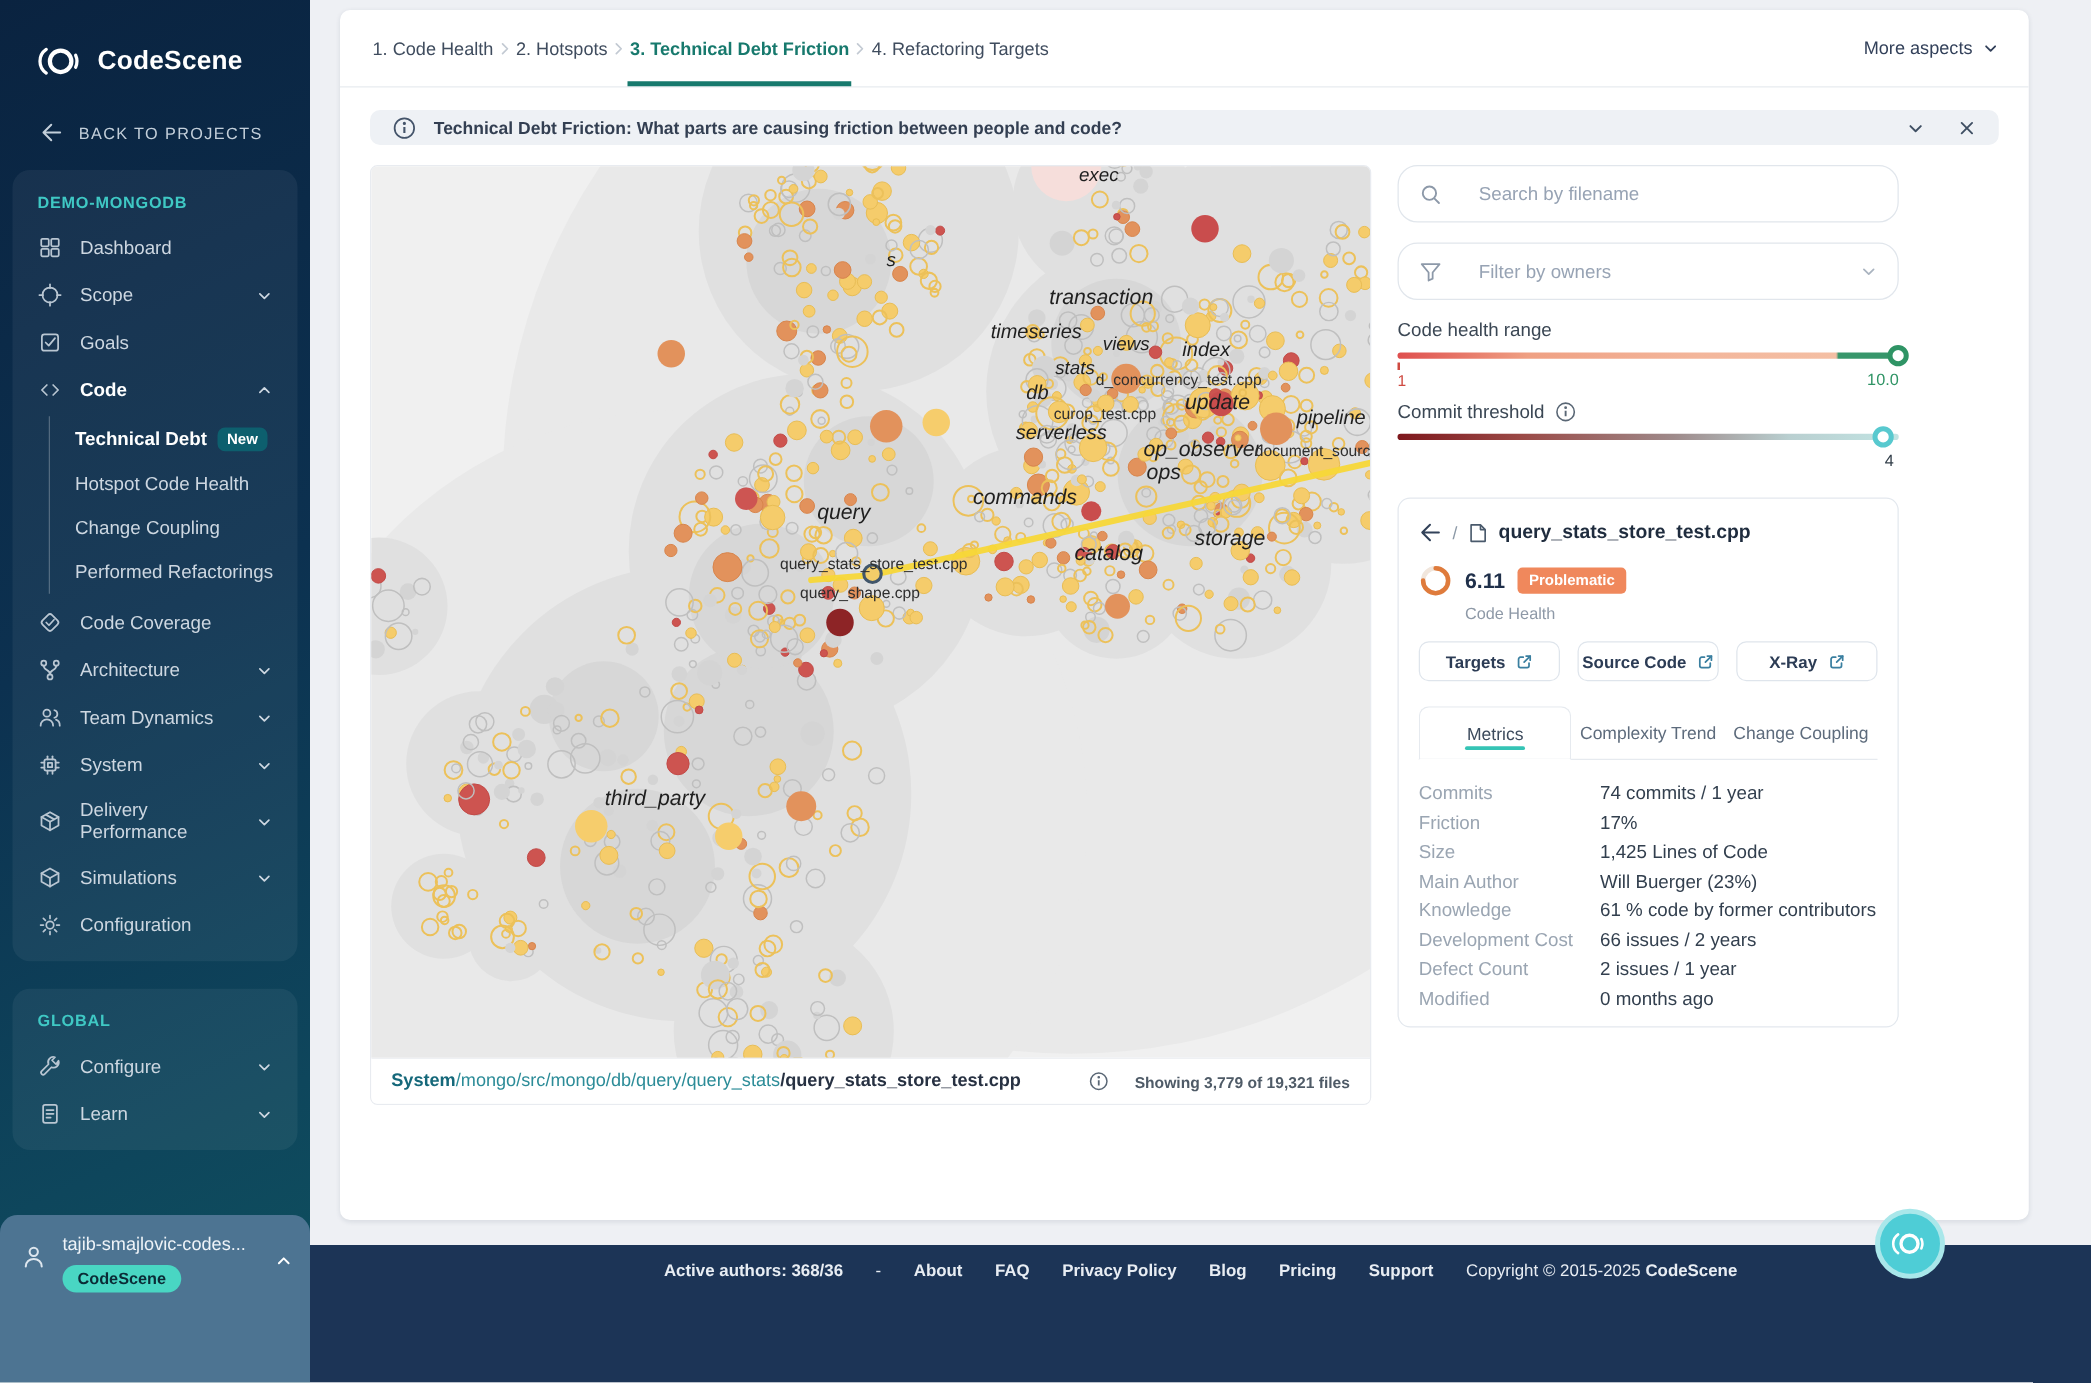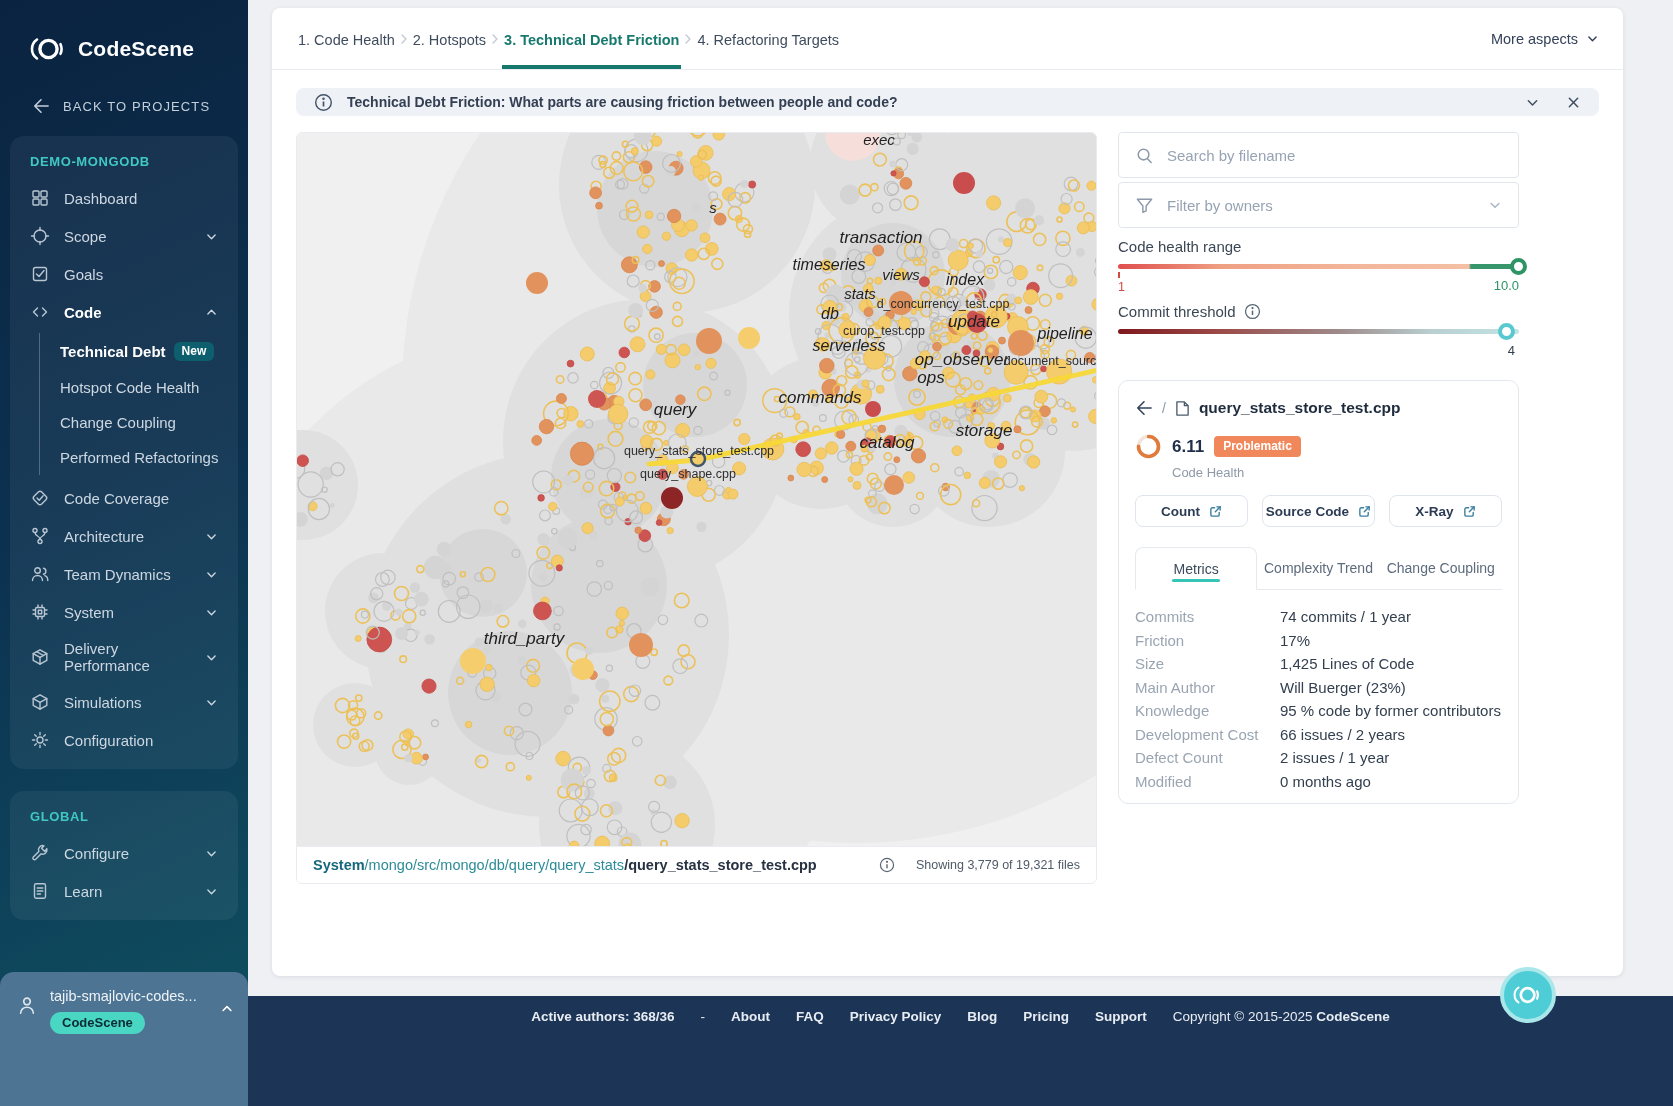--- a/index.html
+++ b/index.html
@@ -67,27 +67,27 @@
   .chart-header { height:46px; display:flex; align-items:center; gap:12px; padding:0 14px; }
   .legend-pill { display:flex; width:148px; height:13px; border-radius:7px; overflow:hidden; }
   .legend-pill span { flex:1; }
   .chart-title { font-size:14.5px; color:#333f4e; margin-left:6px; }
   #bubble-svg { display:block; background:#f0f0f0; }
   .path-bar { height:37px; border-top:1px solid #e9ecf0; display:flex; align-items:center;
     padding:0 16px; font-size:14.5px; background:#fff; }
   .path-prefix { color:#15687a; font-weight:bold; }
   .path-middle { color:#2c8c98; }
   .path-file { color:#273142; font-weight:bold; }
-  .path-right { margin-left:auto; display:flex; align-items:center; gap:21px;
-    font-size:12.5px; color:#4f5b67; }
+  .path-right { margin-left:auto; display:flex; align-items:flex-end; gap:21px;
+    font-size:12.5px; color:#4f5b67;font-weight:bold; }
 
   
   .panel { width:401px; flex:0 0 401px; }
-  .input-box { height:46px; border:1px solid #e1e6ec; border-radius:4px; background:#fff;
-    display:flex; align-items:center; gap:13px; padding:0 16px; margin-bottom:4px; }
+  .input-box { height:46px; border:1px solid #e1e6ec; border-radius:16px; background:#fff;
+    display:flex; align-items:center; gap:29px; padding:0 16px; margin-bottom:16px; }
   .input-box input { border:none; outline:none; flex:1; font-size:15px; color:#45515f;
     font-family:"Liberation Sans",sans-serif; background:transparent; }
   .input-box input::placeholder { color:#97a3b4; }
   .in-ic { color:#8d99a9; display:flex; }
   .chev-ic { margin-left:auto; color:#aab4c0; display:flex; cursor:pointer; }
   .slider-label { font-size:15px; color:#3b4754; margin:10px 0 9px; display:flex; align-items:center; gap:8px; }
   .track { position:relative; height:5px; border-radius:3px; }
   .track.health { background:linear-gradient(90deg,#df4f4e 0%,#efa083 26%,#f3b69b 60%,#f4bfa4 87.5%,#37966b 88%,#37966b 100%); }
   .track.commit { background:linear-gradient(90deg,#7e181d 0%,#9b4a47 25%,#9e8a8a 55%,#b9cfd0 78%,#c2e4e3 100%); }
   .handle { position:absolute; top:-6px; width:17px; height:17px; border-radius:50%;
@@ -1483,21 +1483,21 @@
               <svg class="icon" width="27" height="27" viewBox="0 0 27 27">
                 <circle cx="13.5" cy="13.5" r="10" fill="none" stroke="#f1e6dc" stroke-width="3.6"></circle>
                 <circle cx="13.5" cy="13.5" r="10" fill="none" stroke="#df7b3c" stroke-width="3.6" stroke-dasharray="47 15.8" stroke-linecap="round" transform="rotate(-90 13.5 13.5)"></circle>
               </svg>
               <span class="score-val">6.11</span>
               <span class="score-badge">Problematic</span>
             </div>
             <div class="score-caption">Code Health</div>
             <div class="btn-row" id="file-buttons">
                 <button class="o-btn">
-                  <span>Count</span>
+                  <span>Targets</span>
                   <span class="ext">
                     <svg class="icon" width="13" height="13" viewBox="0 0 14 14" fill="none" stroke="currentColor" stroke-width="1.5" stroke-linecap="round" stroke-linejoin="round">
                       <path d="M6 3H3.6A1.6 1.6 0 0 0 2 4.6v5.8A1.6 1.6 0 0 0 3.6 12h5.8A1.6 1.6 0 0 0 11 10.4V8"></path>
                       <path d="M8.5 2H12v3.5"></path>
                       <path d="M12 2 6.8 7.2"></path>
                     </svg>
                   </span>
                 </button>
                 <button class="o-btn">
                   <span>Source Code</span>
@@ -1537,21 +1537,21 @@
                 <div class="m-row">
                   <div class="m-label">Size</div>
                   <div class="m-value">1,425 Lines of Code</div>
                 </div>
                 <div class="m-row">
                   <div class="m-label">Main Author</div>
                   <div class="m-value">Will Buerger (23%)</div>
                 </div>
                 <div class="m-row">
                   <div class="m-label">Knowledge</div>
-                  <div class="m-value">95 % code by former contributors</div>
+                  <div class="m-value">61 % code by former contributors</div>
                 </div>
                 <div class="m-row">
                   <div class="m-label">Development Cost</div>
                   <div class="m-value">66 issues / 2 years</div>
                 </div>
                 <div class="m-row">
                   <div class="m-label">Defect Count</div>
                   <div class="m-value">2 issues / 1 year</div>
                 </div>
                 <div class="m-row">

